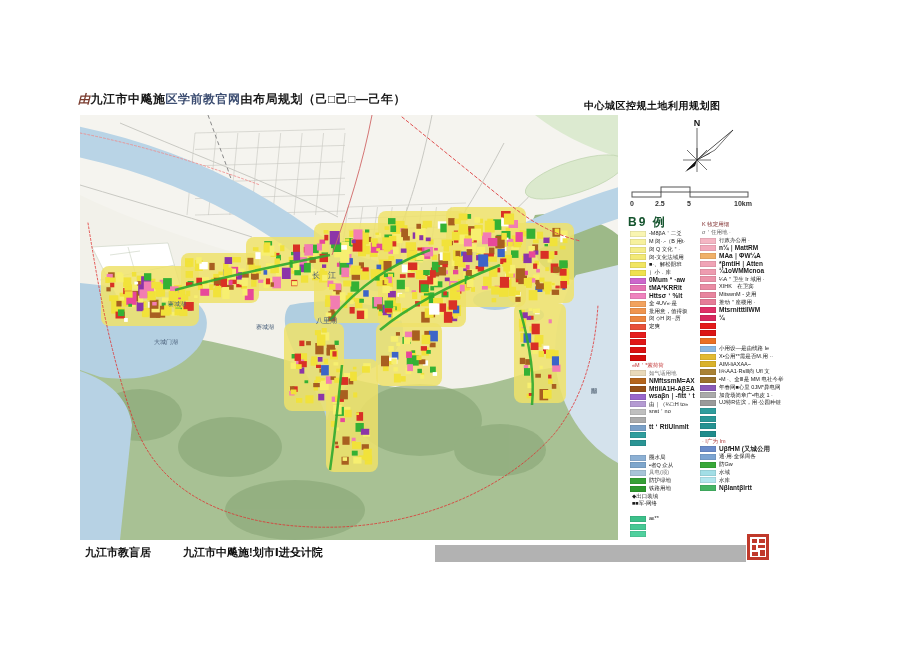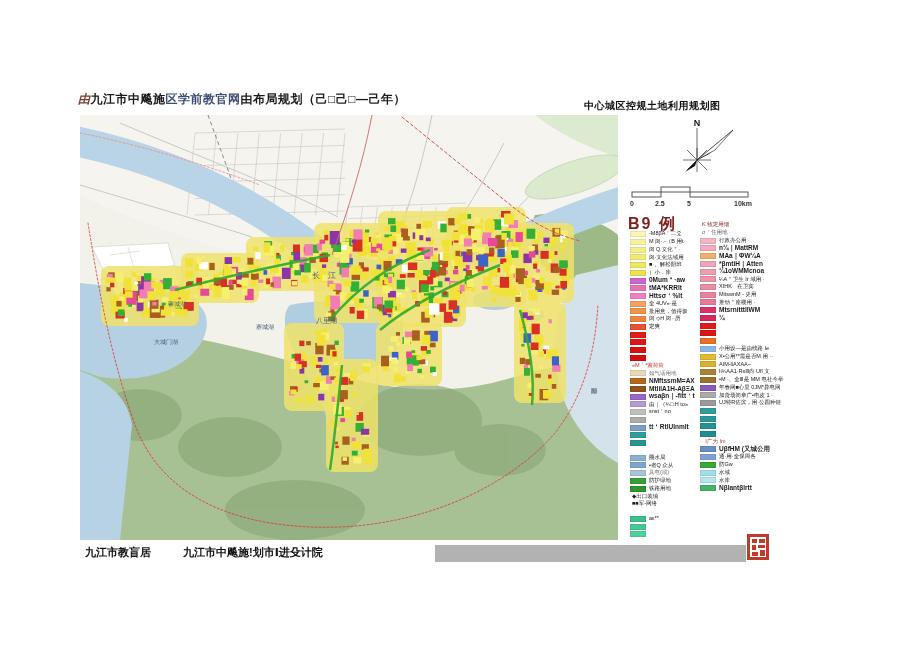--- a/index.html
+++ b/index.html
@@ -3,21 +3,21 @@
 <meta charset="utf-8">
 <style>
   html,body{margin:0;padding:0;background:#ffffff;}
   #page{position:relative;width:920px;height:651px;background:#ffffff;overflow:hidden;
         font-family:"Liberation Sans","DejaVu Sans",sans-serif;}
   .abs{position:absolute;}
   #title{left:78px;top:91px;font-size:12px;font-weight:bold;color:#1a1a1a;white-space:nowrap;letter-spacing:0.5px;}
   #title .t0{font-family:"Liberation Serif","DejaVu Serif",serif;font-style:italic;color:#7a3b2e;}
   #title .t2{color:#3d4e72;}
   #map-title{left:584px;top:99px;font-size:10px;font-weight:bold;color:#111;letter-spacing:0.5px;}
-  #legend-header{left:628px;top:214px;font-size:16px;font-weight:bold;color:#7f1d1d;letter-spacing:2px;}
+  #legend-header{left:628px;top:214px;font-size:12px;font-weight:bold;color:#14532d;letter-spacing:2px;}
   .leg-col{position:absolute;display:flex;flex-direction:column;}
   .leg-row{display:flex;align-items:center;height:6.3px;margin-bottom:1.45px;}
   .leg-sw{width:16px;height:6px;margin-right:3px;flex:none;box-shadow:inset 0 0 0 0.5px rgba(0,0,0,0.15);}
   .leg-lb{white-space:nowrap;color:#1a1a1a;line-height:1;}
   .leg-lb.b{font-size:6.5px;font-weight:bold;}
   .leg-lb.t{font-size:5.5px;}
   .leg-sp{flex:none;}
   #footer-org1{left:85px;top:545px;font-size:11px;font-weight:bold;color:#111;}
   #footer-org2{left:183px;top:545px;font-size:11px;font-weight:bold;color:#111;}
   #gray-bar{left:435px;top:545px;width:311px;height:17px;background:#b2b2b2;}

